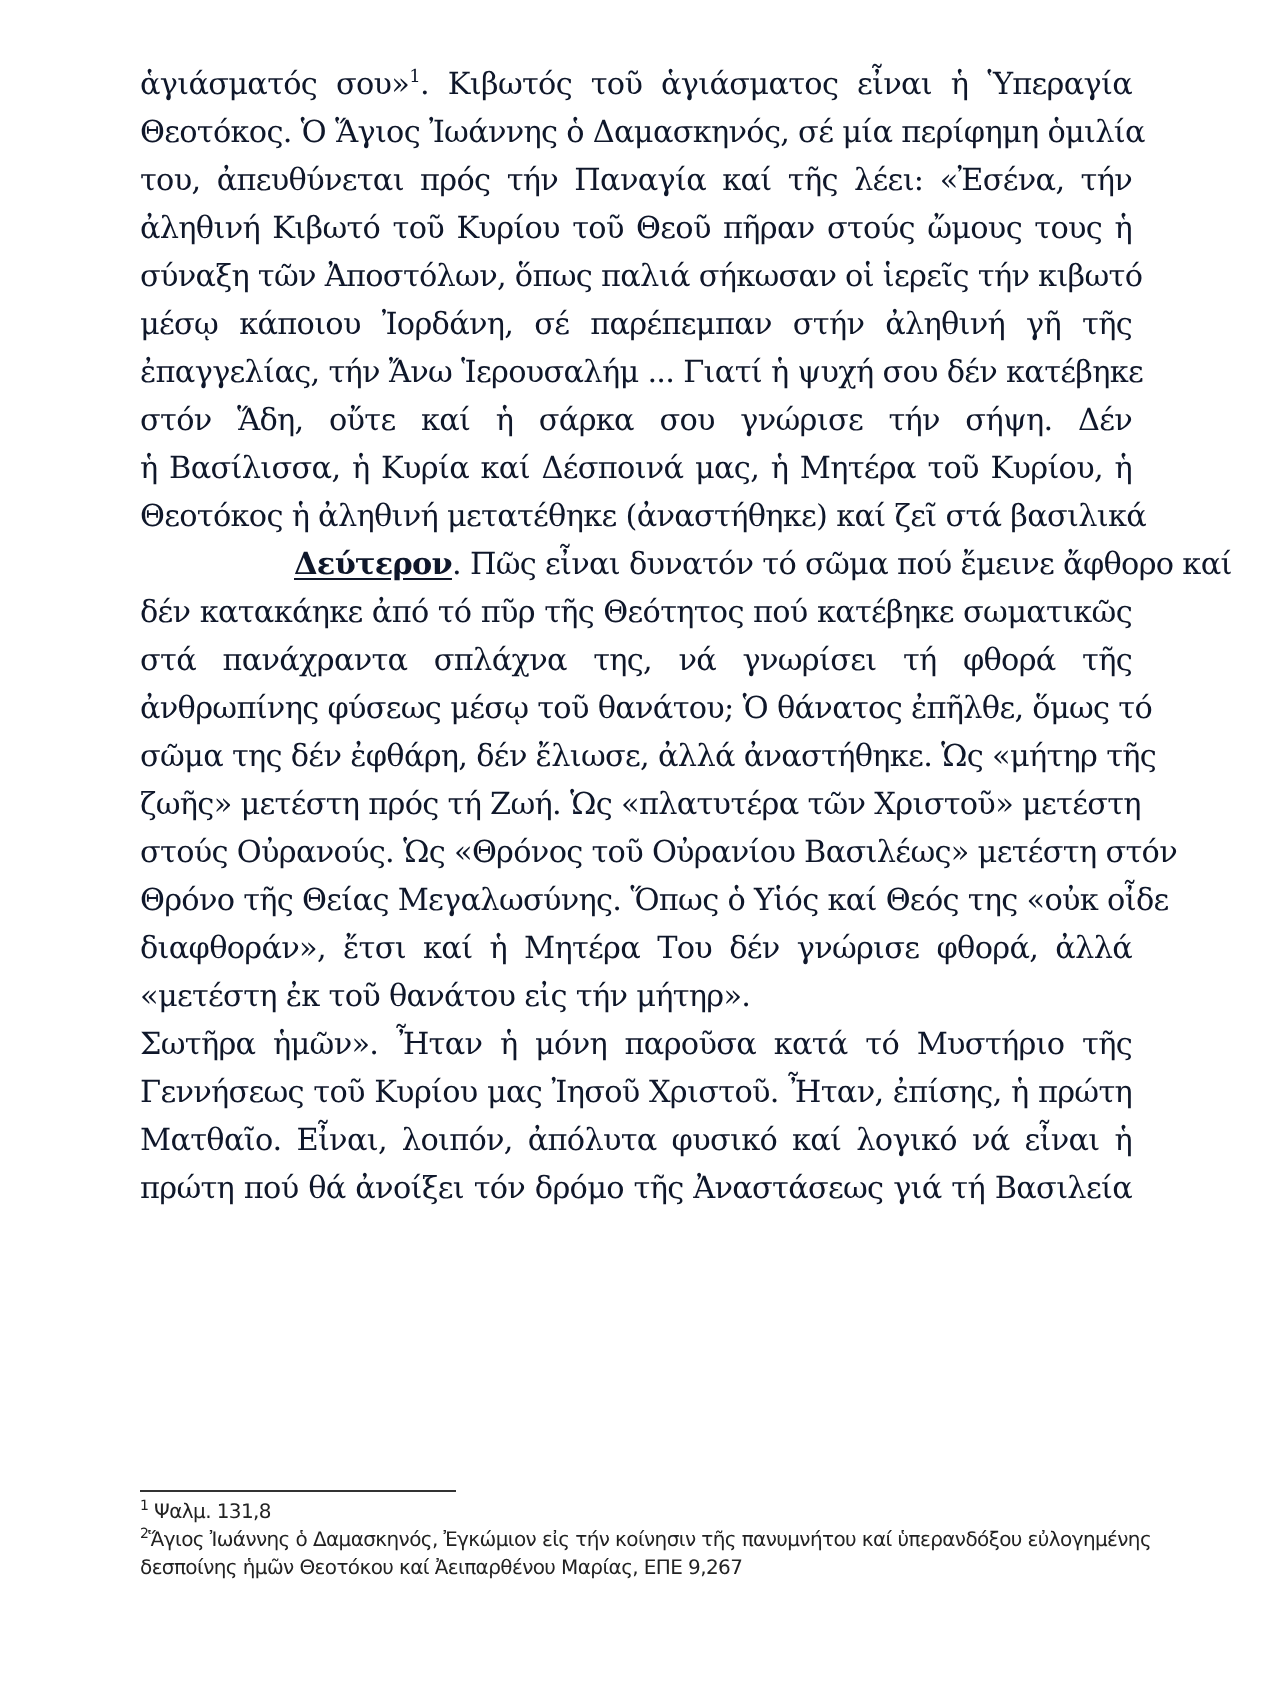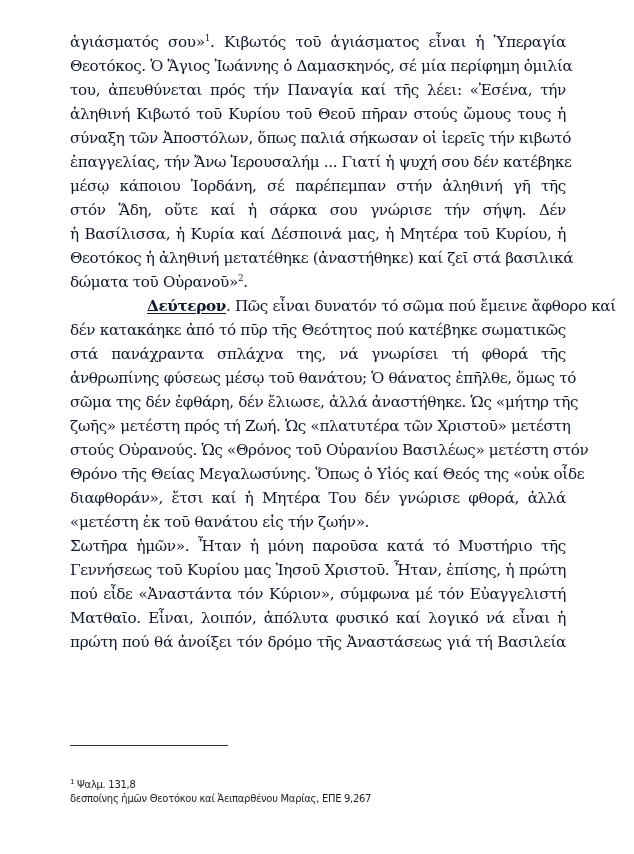--- a/index.html
+++ b/index.html
@@ -10,65 +10,64 @@
     font-size: 15.2px; line-height: 24px; color: #0f172a;
     letter-spacing: -0.35px;
   }
   .para { margin: 0; text-align: justify; }
   .line { display: block; text-align: justify; text-align-last: justify; white-space: nowrap; overflow: visible; }
   .line.last { text-align-last: left; }
   .heading { font-weight: bold; text-decoration: underline; text-underline-offset: 2px; margin-left: 36px; }
   sup { font-size: 9px; line-height: 0; vertical-align: 6px; }
   .rule { position: absolute; left: 70px; top: 745px; width: 158px; height: 0; border-top: 1px solid #333; }
   .footnotes {
-    position: absolute; left: 70px; top: 778px; width: 500px;
+    position: absolute; left: 70px; top: 750px; width: 500px;
     font-family: "DejaVu Sans", "Liberation Sans", sans-serif;
     font-size: 10px; line-height: 14px; color: #222; letter-spacing: -0.3px;
   }
   .fn { display: block; white-space: nowrap; }
   .fn sup { font-size: 7px; vertical-align: 4px; }
 </style>
 </head>
 <body>
 
 <div class="page">
   <div class="para">
     <span class="line"><span>ἁγιάσματός σου»</span><sup>1</sup><span>. Κιβωτός τοῦ ἁγιάσματος εἶναι ἡ Ὑπεραγία</span></span>
     <span class="line">Θεοτόκος. Ὁ Ἅγιος Ἰωάννης ὁ Δαμασκηνός, σέ μία περίφημη ὁμιλία</span>
     <span class="line">του, ἀπευθύνεται πρός τήν Παναγία καί τῆς λέει: «Ἐσένα, τήν</span>
     <span class="line">ἀληθινή Κιβωτό τοῦ Κυρίου τοῦ Θεοῦ πῆραν στούς ὤμους τους ἡ</span>
     <span class="line">σύναξη τῶν Ἀποστόλων, ὅπως παλιά σήκωσαν οἱ ἱερεῖς τήν κιβωτό</span>
+    <span class="line">μέσῳ κάποιου Ἰορδάνη, σέ παρέπεμπαν στήν ἀληθινή γῆ τῆς</span>
     <span class="line">ἐπαγγελίας, τήν Ἄνω Ἱερουσαλήμ ... Γιατί ἡ ψυχή σου δέν κατέβηκε</span>
-    <span class="line">μέσῳ κάποιου Ἰορδάνη, σέ παρέπεμπαν στήν ἀληθινή γῆ τῆς</span>
     <span class="line">στόν Ἅδη, οὔτε καί ἡ σάρκα σου γνώρισε τήν σήψη. Δέν</span>
     <span class="line">ἡ Βασίλισσα, ἡ Κυρία καί Δέσποινά μας, ἡ Μητέρα τοῦ Κυρίου, ἡ</span>
     <span class="line">Θεοτόκος ἡ ἀληθινή μετατέθηκε (ἀναστήθηκε) καί ζεῖ στά βασιλικά</span>
-    <span class="line last"><span>δώματα τοῦ Οὐρανοῦ»</span><sup>2</sup><span>.</span></span>
   </div>
 
   <div class="para">
     <span class="line" style="padding-left:41px;"><span class="heading">Δεύτερον</span><span>. Πῶς εἶναι δυνατόν τό σῶμα πού ἔμεινε ἄφθορο καί</span></span>
     <span class="line">δέν κατακάηκε ἀπό τό πῦρ τῆς Θεότητος πού κατέβηκε σωματικῶς</span>
     <span class="line">στά πανάχραντα σπλάχνα της, νά γνωρίσει τή φθορά τῆς</span>
     <span class="line">ἀνθρωπίνης φύσεως μέσῳ τοῦ θανάτου; Ὁ θάνατος ἐπῆλθε, ὅμως τό</span>
     <span class="line">σῶμα της δέν ἐφθάρη, δέν ἔλιωσε, ἀλλά ἀναστήθηκε. Ὡς «μήτηρ τῆς</span>
     <span class="line">ζωῆς» μετέστη πρός τή Ζωή. Ὡς «πλατυτέρα τῶν Χριστοῦ» μετέστη</span>
     <span class="line">στούς Οὐρανούς. Ὡς «Θρόνος τοῦ Οὐρανίου Βασιλέως» μετέστη στόν</span>
     <span class="line">Θρόνο τῆς Θείας Μεγαλωσύνης. Ὅπως ὁ Υἱός καί Θεός της «οὐκ οἶδε</span>
     <span class="line">διαφθοράν», ἔτσι καί ἡ Μητέρα Του δέν γνώρισε φθορά, ἀλλά</span>
-    <span class="line last">«μετέστη ἐκ τοῦ θανάτου εἰς τήν ζωήν».</span>
+    <span class="line last">«μετέστη ἐκ τοῦ θανάτου εἰς τήν μήτηρ».</span>
   </div>
 
   <div class="para">
     <span class="line">Σωτῆρα ἡμῶν». Ἦταν ἡ μόνη παροῦσα κατά τό Μυστήριο τῆς</span>
     <span class="line">Γεννήσεως τοῦ Κυρίου μας Ἰησοῦ Χριστοῦ. Ἦταν, ἐπίσης, ἡ πρώτη</span>
-    <span class="line">πού εἶδε «Ἀναστάντα τόν Κύριον», σύμφωνα μέ τόν Εὐαγγελιστή</span>
     <span class="line">Ματθαῖο. Εἶναι, λοιπόν, ἀπόλυτα φυσικό καί λογικό νά εἶναι ἡ</span>
     <span class="line">πρώτη πού θά ἀνοίξει τόν δρόμο τῆς Ἀναστάσεως γιά τή Βασιλεία</span>
   </div>
 </div>
 
 <div class="rule"></div>
 
 <div class="footnotes">
   <span class="fn"><sup>1</sup> <span>Ψαλμ. 131,8</span></span>
+  <span class="fn"><sup>2</sup><span>Ἅγιος Ἰωάννης ὁ Δαμασκηνός, Ἐγκώμιον εἰς τήν κοίνησιν τῆς πανυμνήτου καί ὑπερανδόξου εὐλογημένης</span></span>
   <span class="fn">δεσποίνης ἡμῶν Θεοτόκου καί Ἀειπαρθένου Μαρίας, ΕΠΕ 9,267</span>
 </div>
 
 </body></html>

